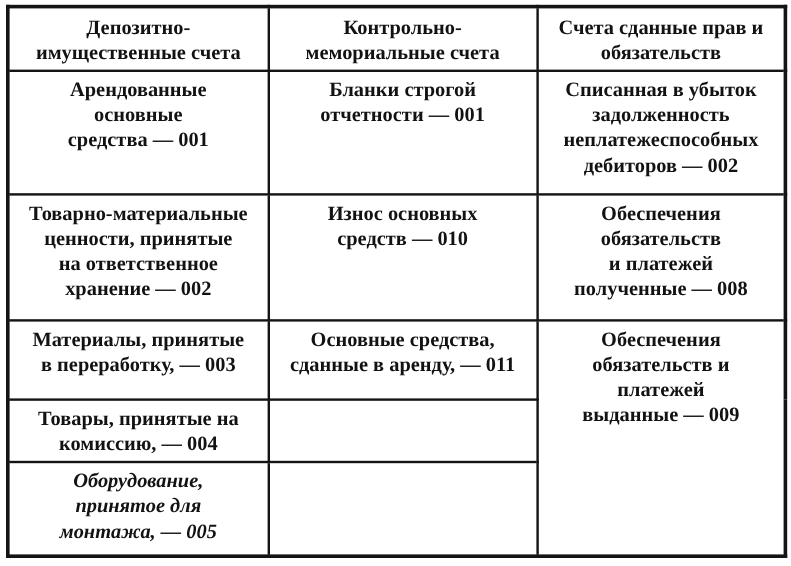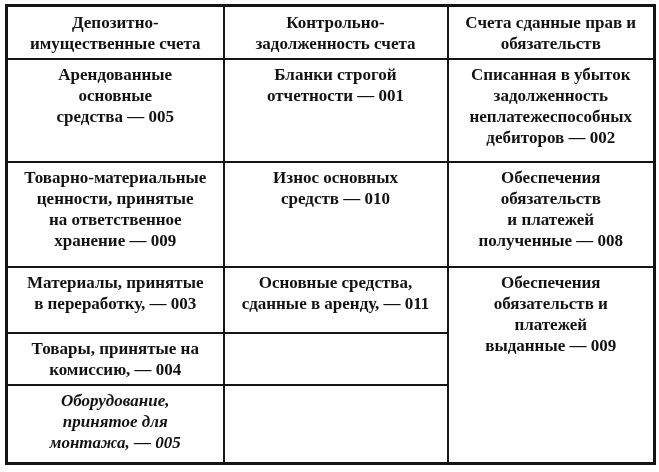--- a/index.html
+++ b/index.html
@@ -67,52 +67,52 @@
       <col style="width:207px">
     </colgroup>
     <tbody>
       <tr class="r-head">
         <th>
           <div class="cell-text">Депозитно-
 имущественные счета</div>
         </th>
         <th>
           <div class="cell-text">Контрольно-
-задолженность счета</div>
+мемориальные счета</div>
         </th>
         <th>
           <div class="cell-text">Счета сданные прав и
 обязательств</div>
         </th>
       </tr>
 
       <tr class="r1">
         <td>
           <div class="cell-text">Арендованные
 основные
-средства — 005</div>
+средства — 001</div>
         </td>
         <td>
           <div class="cell-text">Бланки строгой
 отчетности — 001</div>
         </td>
         <td>
           <div class="cell-text">Списанная в убыток
 задолженность
 неплатежеспособных
 дебиторов — 002</div>
         </td>
       </tr>
 
       <tr class="r2">
         <td>
           <div class="cell-text">Товарно-материальные
 ценности, принятые
 на ответственное
-хранение — 009</div>
+хранение — 002</div>
         </td>
         <td>
           <div class="cell-text"><span>Износ основных
 средств — </span><span class="ital">010</span></div>
         </td>
         <td>
           <div class="cell-text">Обеспечения
 обязательств
 и платежей
 полученные — 008</div>

